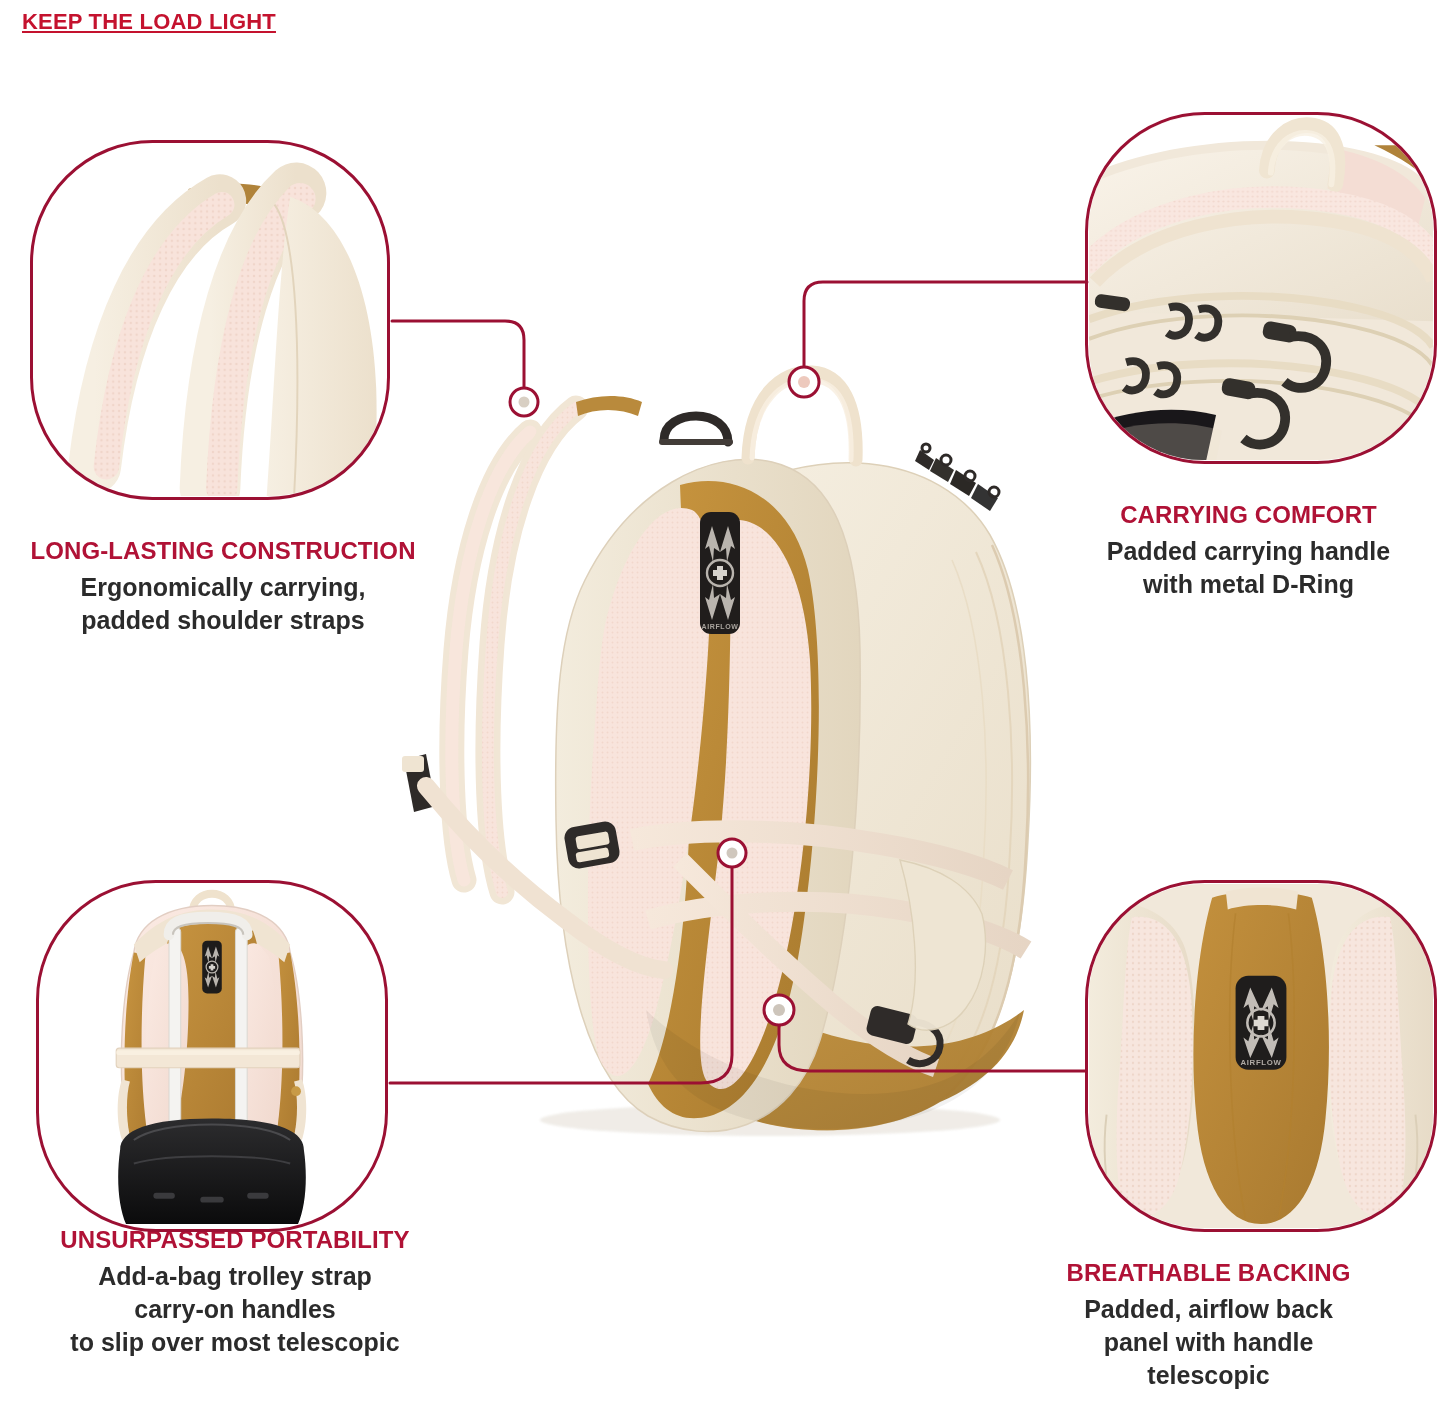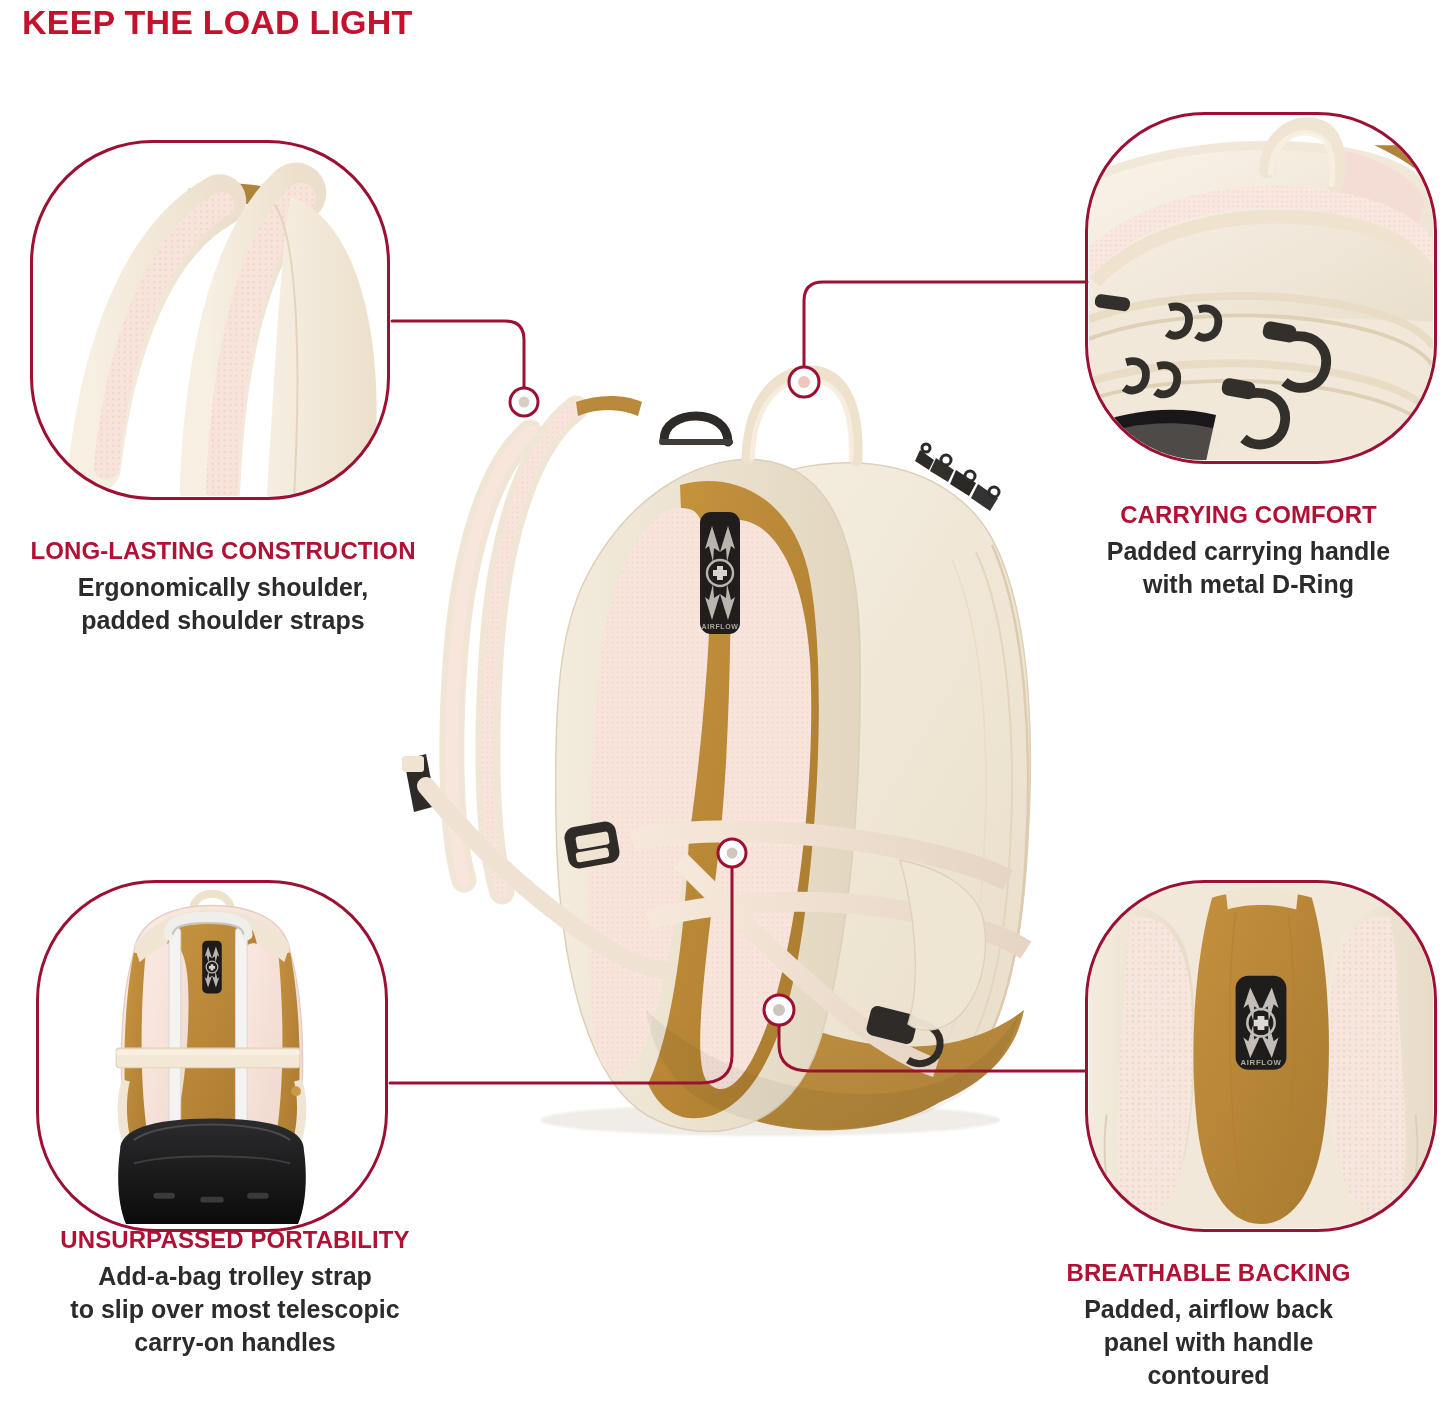--- a/index.html
+++ b/index.html
@@ -7,22 +7,22 @@
   body{
     width:1445px;height:1404px;position:relative;overflow:hidden;
     font-family:"Liberation Sans","DejaVu Sans",sans-serif;
     background:#ffffff;
   }
   #stage{position:absolute;left:0;top:0;width:1445px;height:1404px;}
 
   
   .title{
     position:absolute;left:22px;top:2px;
-    font-size:34px;font-weight:bold;letter-spacing:.2px;
-    color:#c4122e;line-height:40px;white-space:nowrap;
+    font-size:22px;font-weight:bold;letter-spacing:.2px;
+    color:#c4122e;line-height:40px;white-space:nowrap;text-decoration:underline;
   }
 
   
   .callout{position:absolute;}
   .callout .frame{
     position:absolute;left:0;top:0;width:100%;height:100%;
     border:3px solid #9b1033;
     border-radius:34% 34% 34% 34% / 34% 34% 34% 34%;
     box-sizing:border-box;
     pointer-events:none;z-index:6;
@@ -244,21 +244,21 @@
                  L238,360 C246,250 250,130 262,54 Z" fill="url(#c1a)"></path>
         <path d="M246,62 C268,92 274,210 266,360" fill="none" stroke="#e2d4bc" stroke-width="2"></path>
       </svg>
     </div>
     <div class="frame"></div>
   </div>
 
   <div class="cap" style="left:8px;top:536px;width:430px;">
     <div class="hd">LONG-LASTING CONSTRUCTION</div>
     <div class="bd">
-      <div>Ergonomically shoulder,</div>
+      <div>Ergonomically carrying,</div>
       <div>padded shoulder straps</div>
     </div>
   </div>
 
   <div class="callout" style="left:1085px;top:112px;width:352px;height:352px;">
     <div class="clip">
       <svg class="photo" viewBox="0 0 352 352" preserveAspectRatio="xMidYMid slice">
         <defs>
           <linearGradient id="c2a" x1="0" y1="0" x2="0" y2="1">
             <stop offset="0" stop-color="#f4ece0"></stop>
@@ -405,22 +405,22 @@
         </g>
       </svg>
     </div>
     <div class="frame"></div>
   </div>
 
   <div class="cap" style="left:16px;top:1225px;width:438px;">
     <div class="hd">UNSURPASSED PORTABILITY</div>
     <div class="bd">
       <div>Add-a-bag trolley strap</div>
+      <div>carry-on handles</div>
       <div>to slip over most telescopic</div>
-      <div>carry-on handles</div>
     </div>
   </div>
 
   <div class="callout" style="left:1085px;top:880px;width:352px;height:352px;">
     <div class="clip">
       <svg class="photo" viewBox="0 0 352 352" preserveAspectRatio="xMidYMid slice">
         <defs>
           <linearGradient id="c4tan" x1="0" y1="0" x2="1" y2="1">
             <stop offset="0" stop-color="#c3903d"></stop>
               <stop offset="1" stop-color="#a97a30"></stop>
@@ -474,17 +474,17 @@
       </svg>
     </div>
     <div class="frame"></div>
   </div>
 
   <div class="cap" style="left:1012px;top:1258px;width:393px;">
     <div class="hd">BREATHABLE BACKING</div>
     <div class="bd">
       <div>Padded, airflow back</div>
       <div>panel with handle</div>
-      <div>contoured</div>
+      <div>telescopic</div>
     </div>
   </div>
 
 </div>
 
 </body></html>

